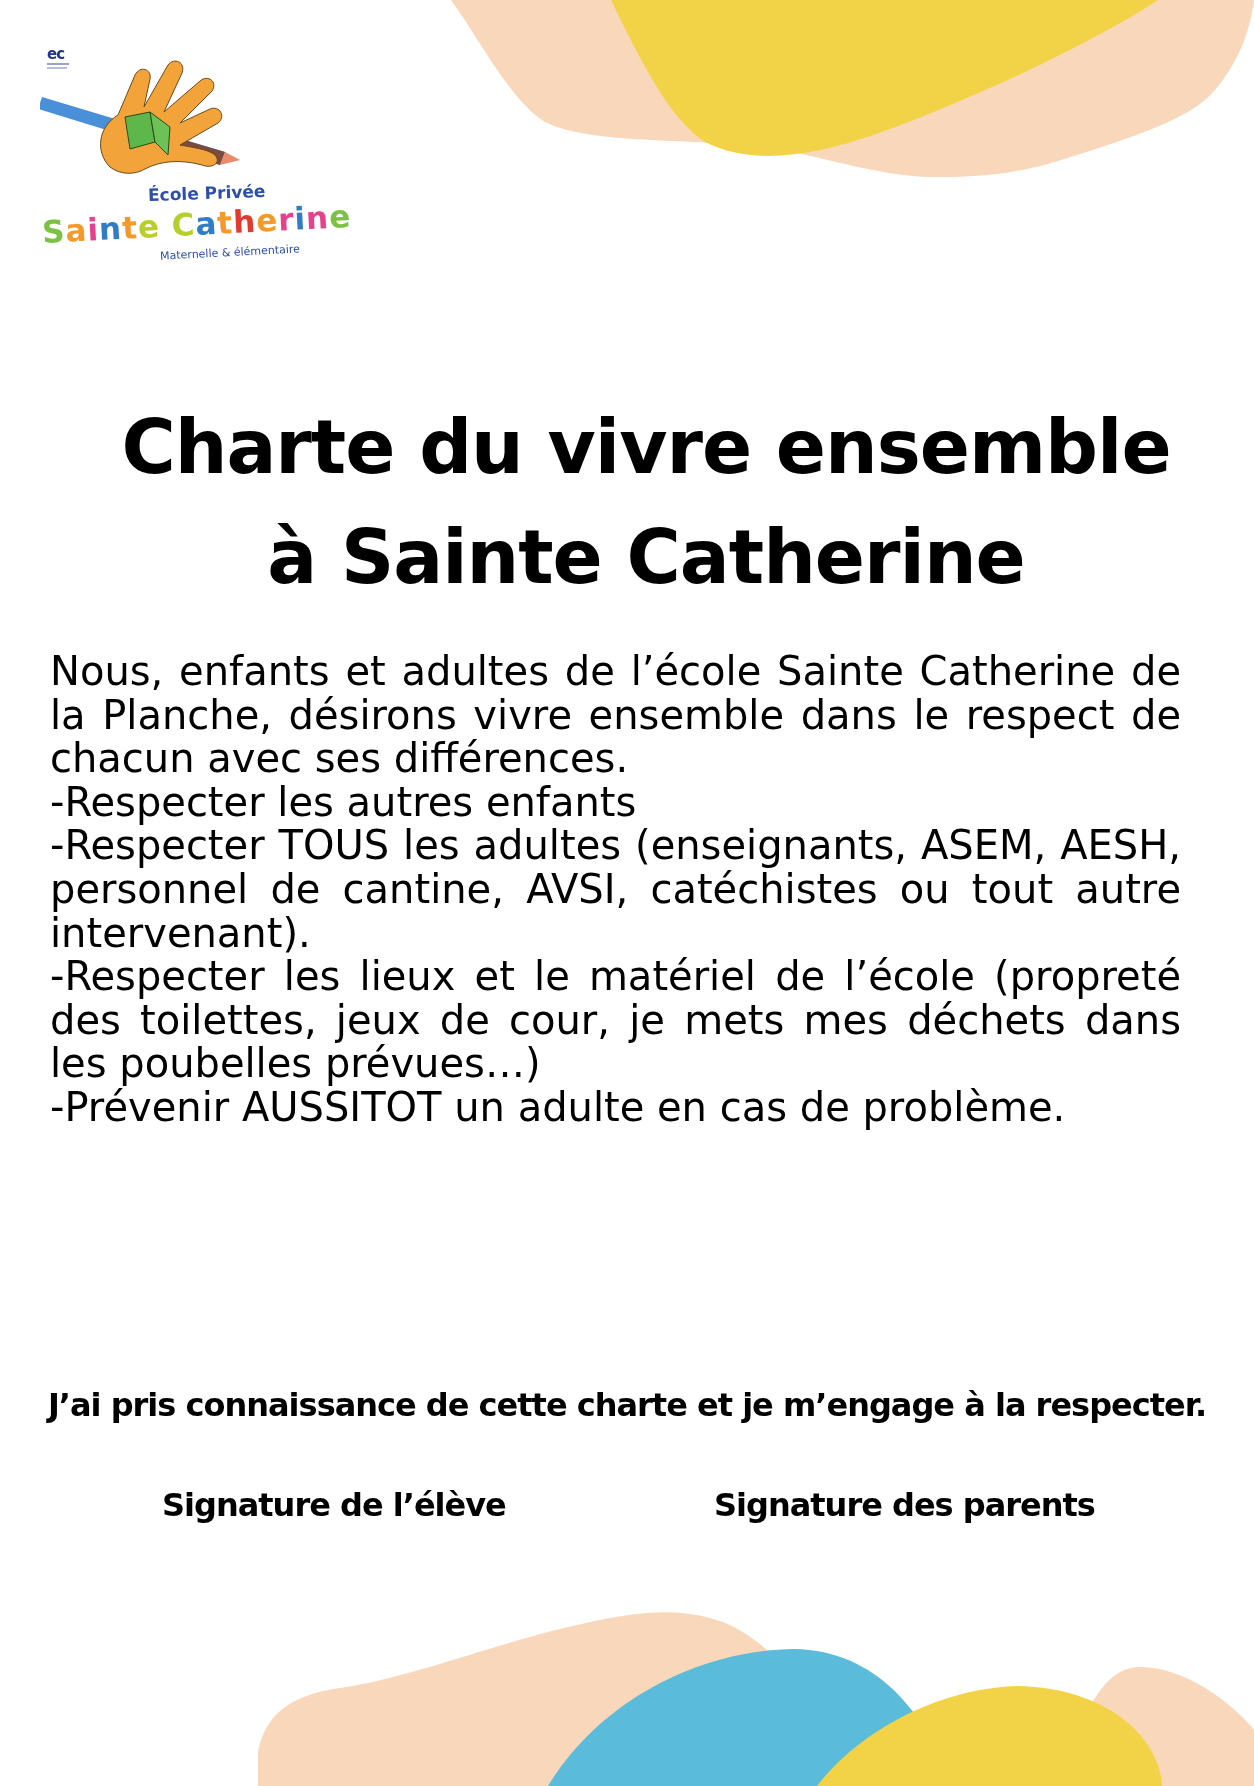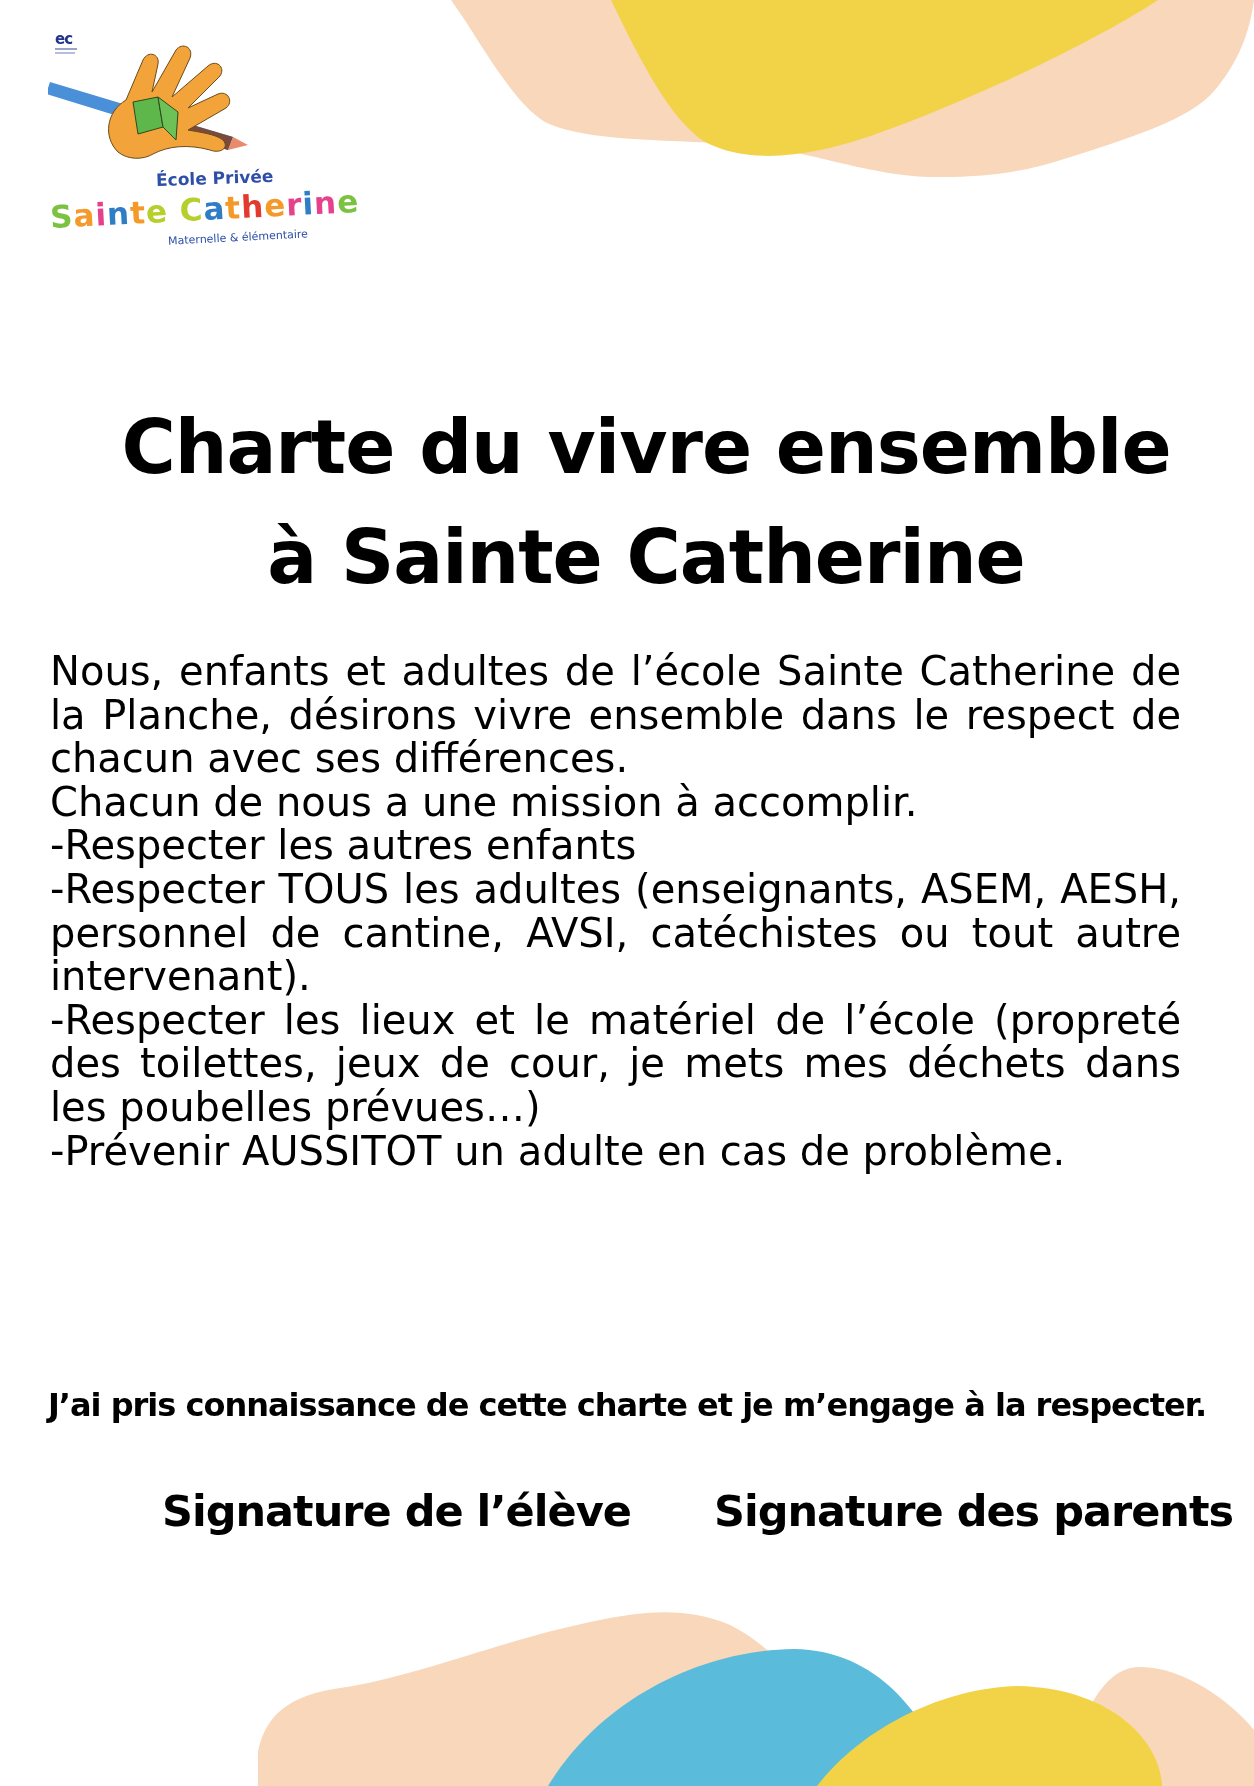--- a/index.html
+++ b/index.html
@@ -1,33 +1,33 @@
 <!DOCTYPE html>
 <html><head>
 <meta charset="utf-8">
 <style>
   html, body { margin: 0; padding: 0; background: #ffffff; }
   body { width: 1254px; height: 1786px; position: relative; overflow: hidden; font-family: "Liberation Sans", "DejaVu Sans", sans-serif; color: #000; }
   .shapes { position: absolute; left: 0; top: 0; width: 1254px; height: 1786px; pointer-events: none; }
-  .logo { position: absolute; left: 40px; top: 28px; width: 290px; height: 230px; margin-left: 8px; }
+  .logo { position: absolute; left: 40px; top: 43px; width: 290px; height: 230px; }
   .ec-logo { position: absolute; left: 7px; top: 4px; width: 28px; height: 26px; }
   .ec-mark { font-family: "DejaVu Sans", sans-serif; font-weight: bold; font-size: 15px; line-height: 14px; color: #23358a; letter-spacing: -1px; }
   .ec-sub { width: 22px; height: 2px; background: #9aa3c9; margin-top: 2px; }
   .ec-sub + .ec-sub { width: 20px; opacity: .7; }
   .hand-svg { position: absolute; left: 0; top: 14px; }
   .logo-ecole { position: absolute; left: 108px; top: 140px; font-family: "DejaVu Sans", sans-serif; font-size: 17px; color: #2d4fa8; font-weight: bold; transform: rotate(-2deg); white-space: nowrap; }
   .logo-name { position: absolute; left: 2px; top: 163px; font-family: "DejaVu Sans", sans-serif; font-size: 31px; font-weight: bold; transform: rotate(-3deg); white-space: nowrap; letter-spacing: 1px; }
   .logo-sub { position: absolute; left: 120px; top: 203px; font-family: "DejaVu Sans", sans-serif; font-size: 11px; color: #2d4fa8; transform: rotate(-3deg); white-space: nowrap; }
   .title { position: absolute; left: 0; width: 1254px; text-align: center; top: 392px; font-family: "DejaVu Sans", sans-serif; font-size: 74px; font-weight: bold; line-height: 110px; letter-spacing: -1px; }
   .title div { white-space: nowrap; padding-left: 38px; }
   .body-text { position: absolute; left: 50px; width: 1131px; top: 650px; font-family: "DejaVu Sans", sans-serif; font-size: 40px; line-height: 43.6px; }
   .body-text p { margin: 0; }
   .justify { text-align: justify; text-align-last: left; }
   .engagement { position: absolute; left: 0; width: 1254px; top: 1386px; text-align: center; font-family: "DejaVu Sans", sans-serif; font-weight: bold; font-size: 32px; letter-spacing: -1px; white-space: nowrap; }
-  .sig { position: absolute; top: 1486px; font-family: "DejaVu Sans", sans-serif; font-weight: bold; font-size: 43px; letter-spacing: -1px; white-space: nowrap; }
+  .sig { position: absolute; top: 1486px; font-family: "DejaVu Sans", sans-serif; font-weight: bold; font-size: 32px; letter-spacing: -1px; white-space: nowrap; }
   .sig-eleve { left: 162px; }
   .sig-parents { left: 714px; }
 </style>
 </head>
 <body>
 
 <svg class="shapes" width="1254" height="1786" viewBox="0 0 1254 1786">
 
   <path fill="#F8D7BA" d="M451,0 C480,40 510,100 545,122 C575,138 640,140 724,143 C800,146 860,175 929,177 C990,178 1030,170 1061,160 C1130,138 1190,120 1215,90 C1240,60 1250,30 1254,0 Z"></path>
 
@@ -74,21 +74,20 @@
   <div class="logo-sub">Maternelle &amp; élémentaire</div>
 </div>
 
 <div class="title">
   <div>Charte du vivre ensemble</div>
   <div>à Sainte Catherine</div>
 </div>
 
 <div class="body-text">
   <p class="justify">Nous, enfants et adultes de l’école Sainte Catherine de la Planche, désirons vivre ensemble dans le respect de chacun avec ses différences.</p>
-  <p>Chacun de nous a une mission à accomplir.</p>
   <p class="justify">-Respecter les autres enfants</p>
   <p class="justify">-Respecter TOUS les adultes (enseignants, ASEM, AESH, personnel de cantine, AVSI, catéchistes ou tout autre intervenant).</p>
   <p class="justify">-Respecter les lieux et le matériel de l’école (propreté des toilettes, jeux de cour, je mets mes déchets dans les poubelles prévues…)</p>
   <p class="justify">-Prévenir AUSSITOT un adulte en cas de problème.</p>
 </div>
 
 <div class="engagement">J’ai pris connaissance de cette charte et je m’engage à la respecter.</div>
 <div class="sig sig-eleve">Signature de l’élève</div>
 <div class="sig sig-parents">Signature des parents</div>
 

